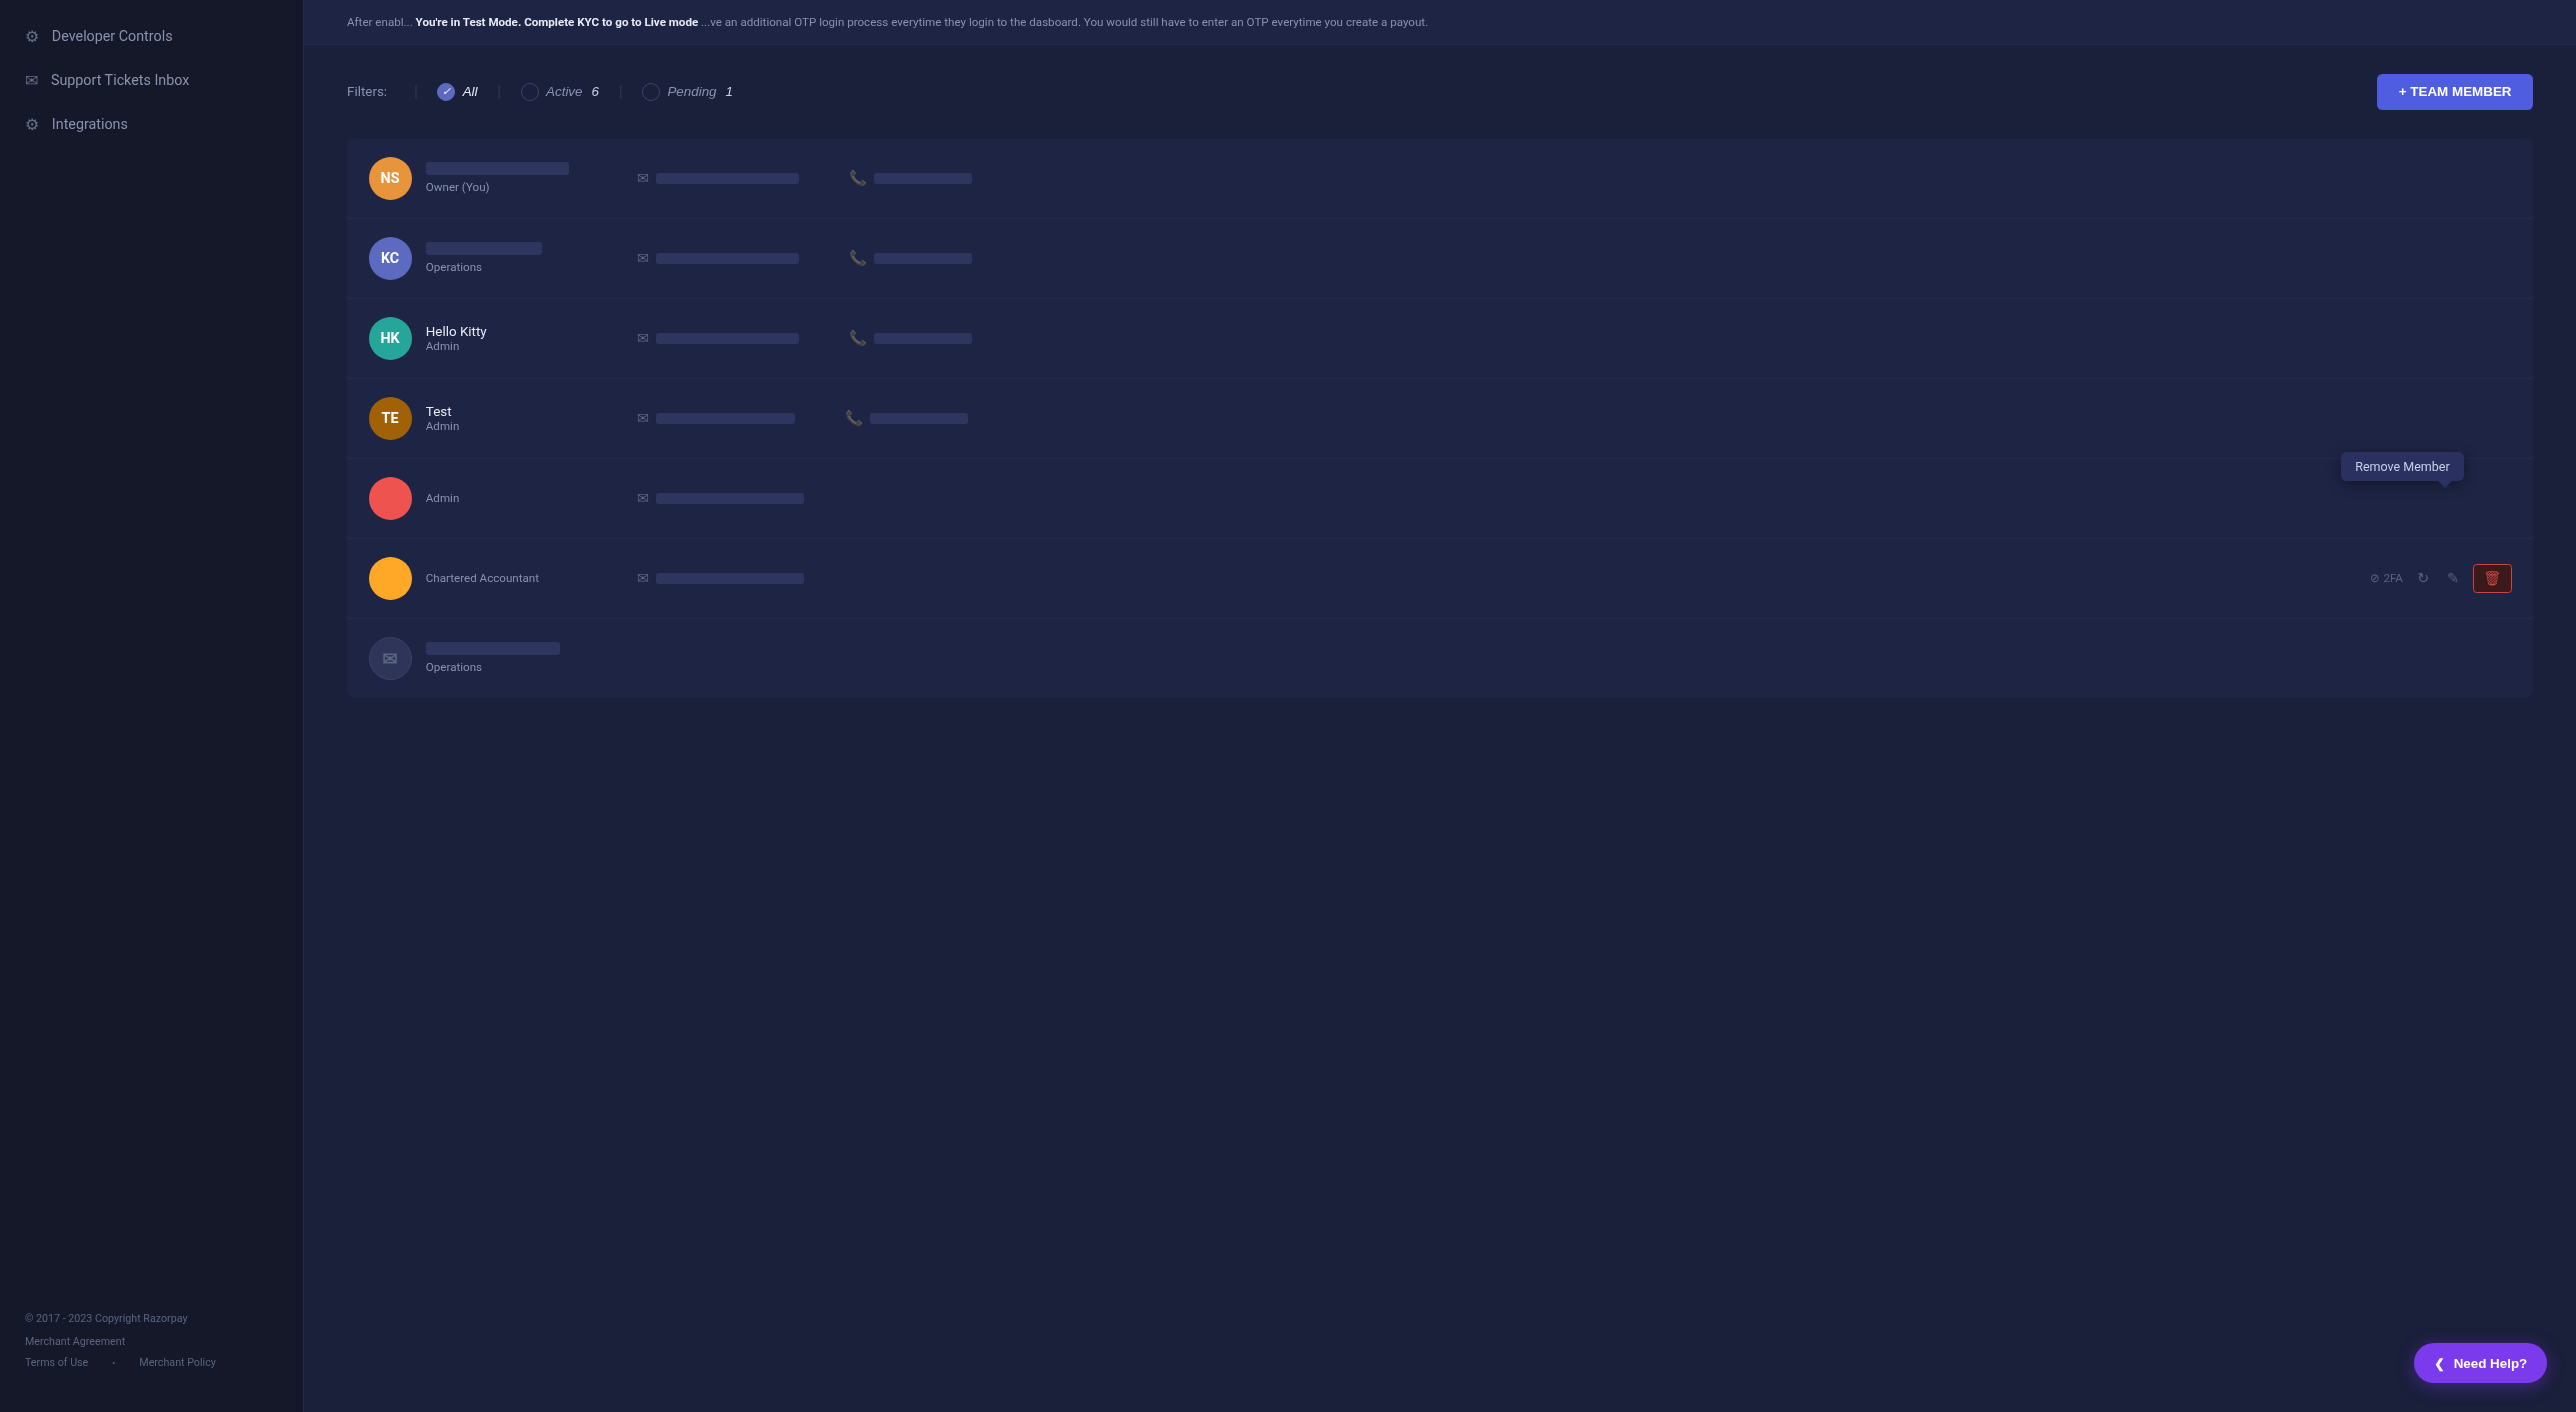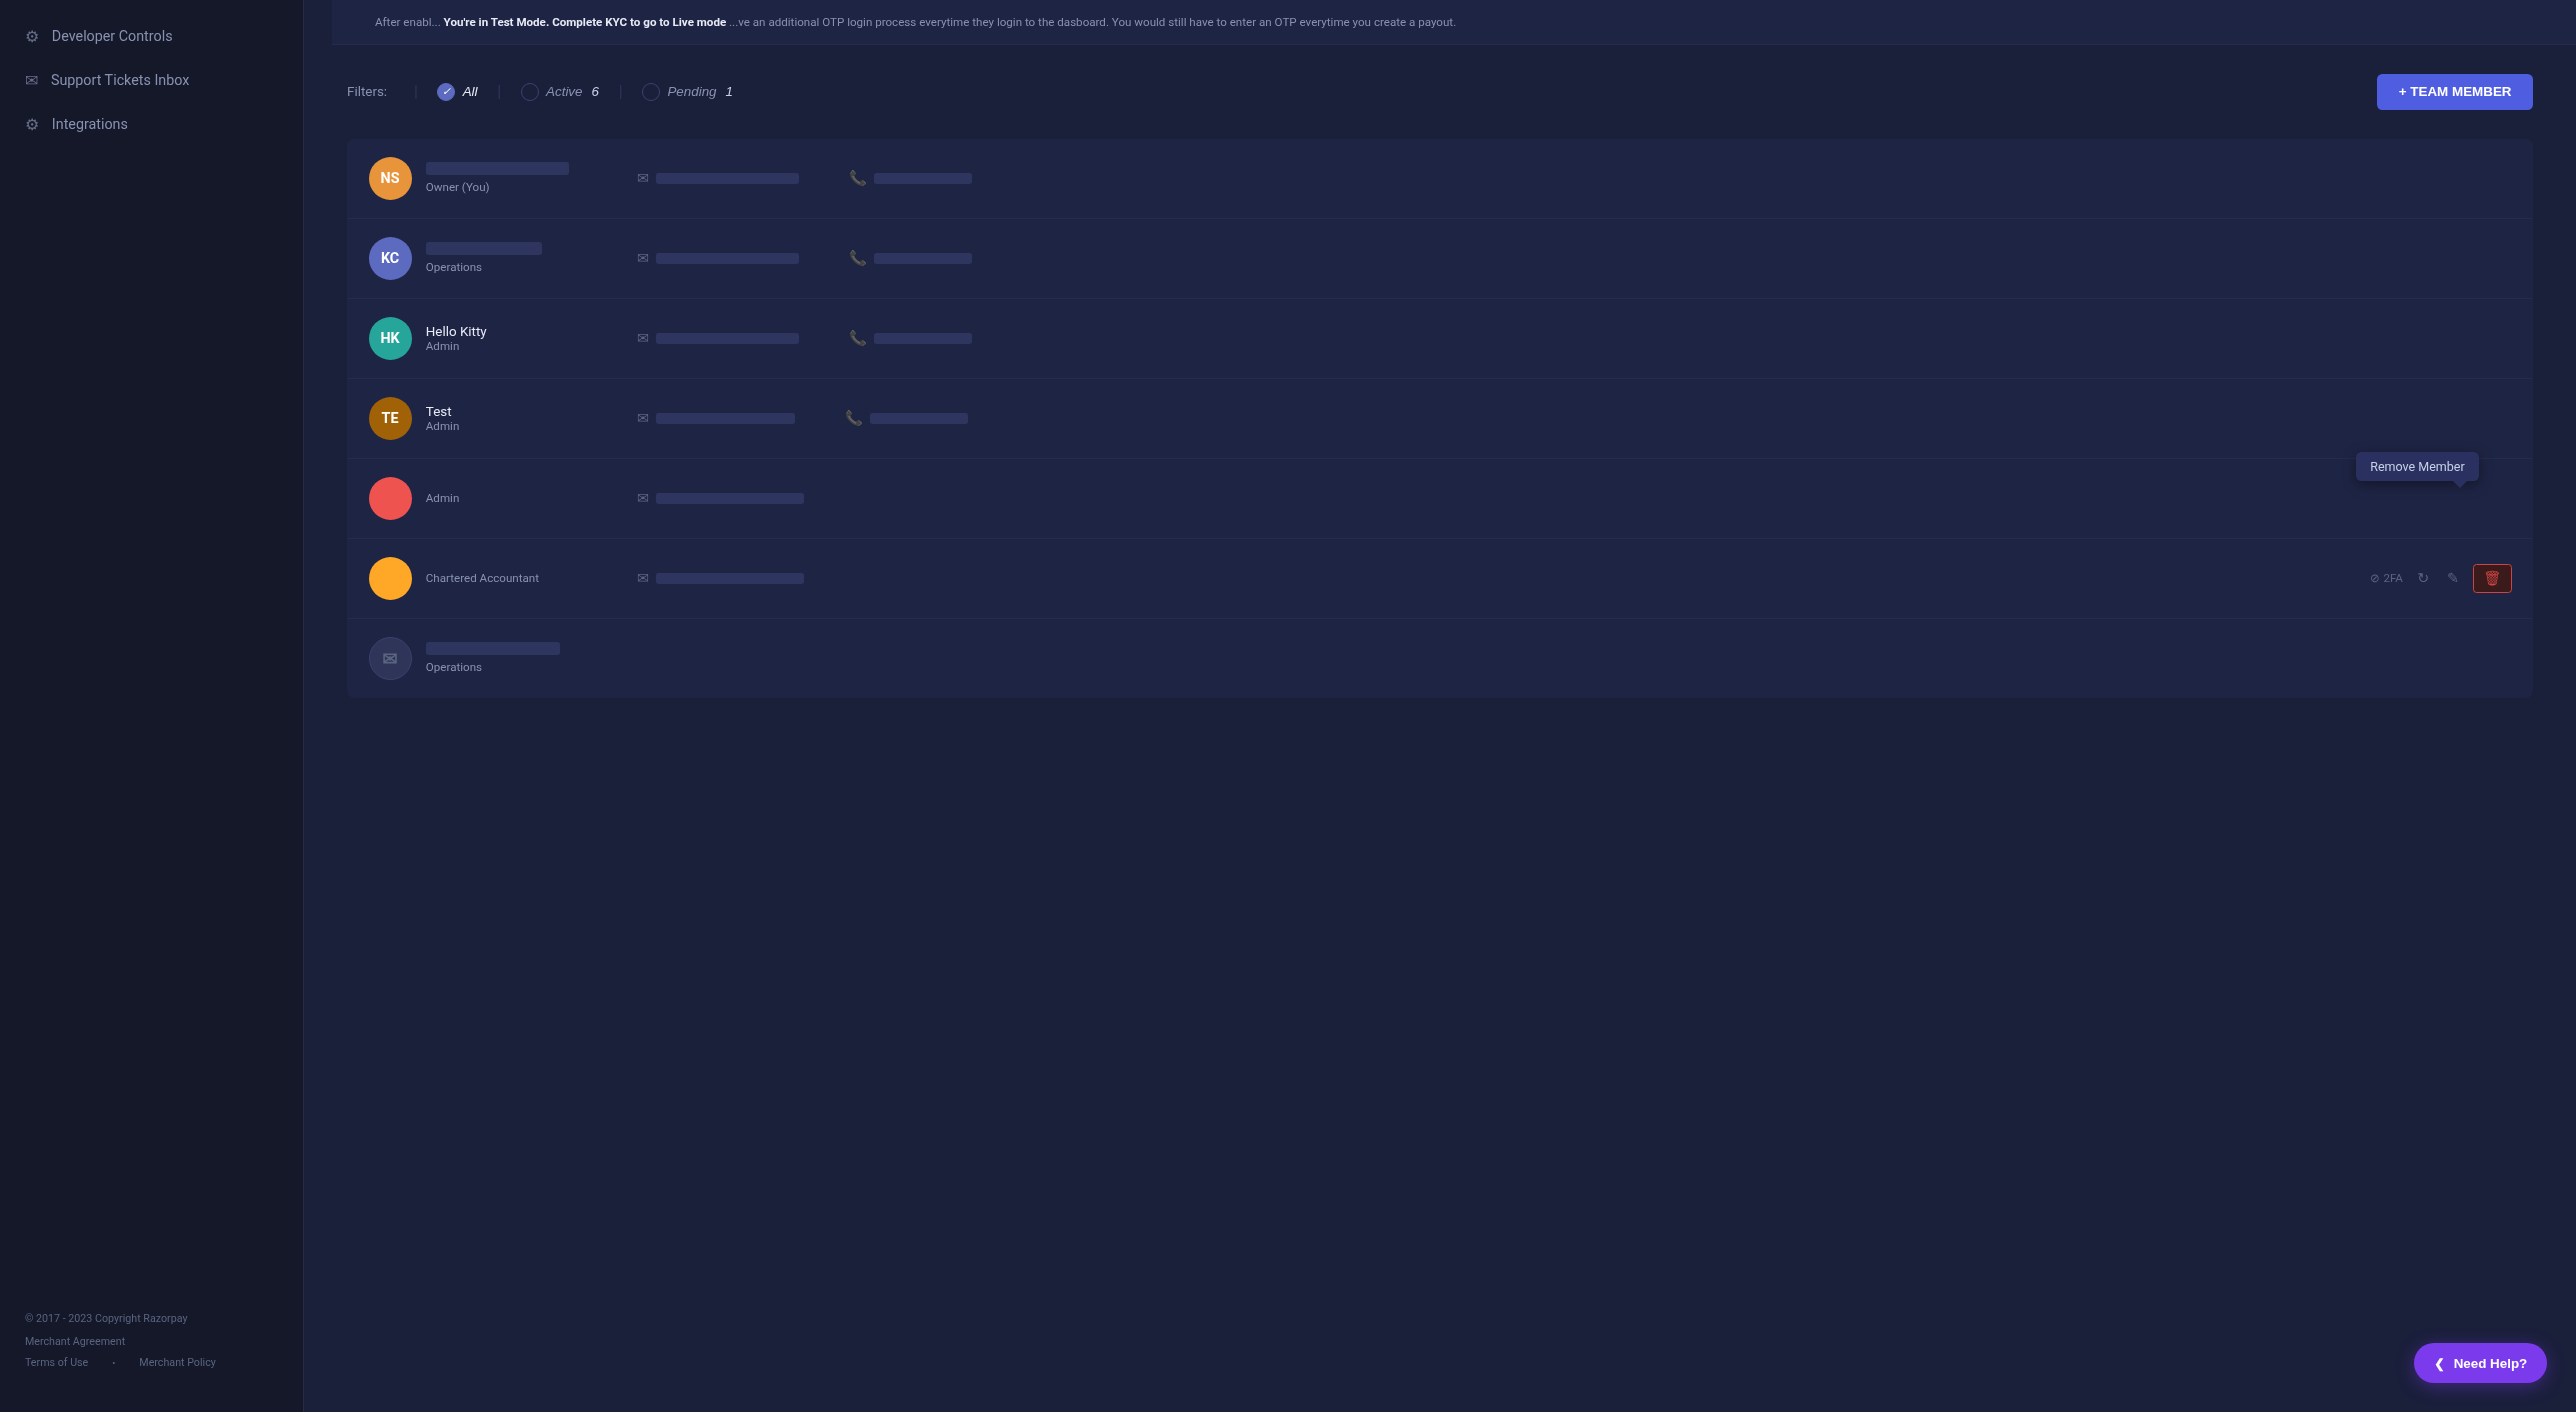--- a/index.html
+++ b/index.html
@@ -64,21 +64,20 @@
       overflow: auto;
       background: #1a1f3a;
     }
     .test-mode-banner {
       background: #1e2444;
       border-bottom: 0.9px solid #252b4a;
       padding: 12.5px 43px;
       font-size: 11.6px;
       color: #8892b0;
       line-height: 1.6;
-      margin-left: 28px;
     }
     .test-mode-banner strong {
       color: #e8eaf6;
     }
     .content-area {
       flex: 1;
       padding: 29px 43px;
     }
     .filters-bar {
       display: flex;
@@ -249,21 +248,21 @@
     }
     .two-fa-badge {
       display: flex;
       align-items: center;
       gap: 3.6px;
       color: #5a6480;
       font-size: 11.6px;
     }
     .tooltip-bubble {
       position: absolute;
-      right: 54px;
+      right: 69px;
       top: -7.2px;
       background: #2a3060;
       color: #c8d0e7;
       padding: 7.2px 14.3px;
       border-radius: 5.4px;
       font-size: 12.5px;
       white-space: nowrap;
       box-shadow: 0 3.6px 14.3px rgba(0,0,0,0.4);
       z-index: 10;
     }

